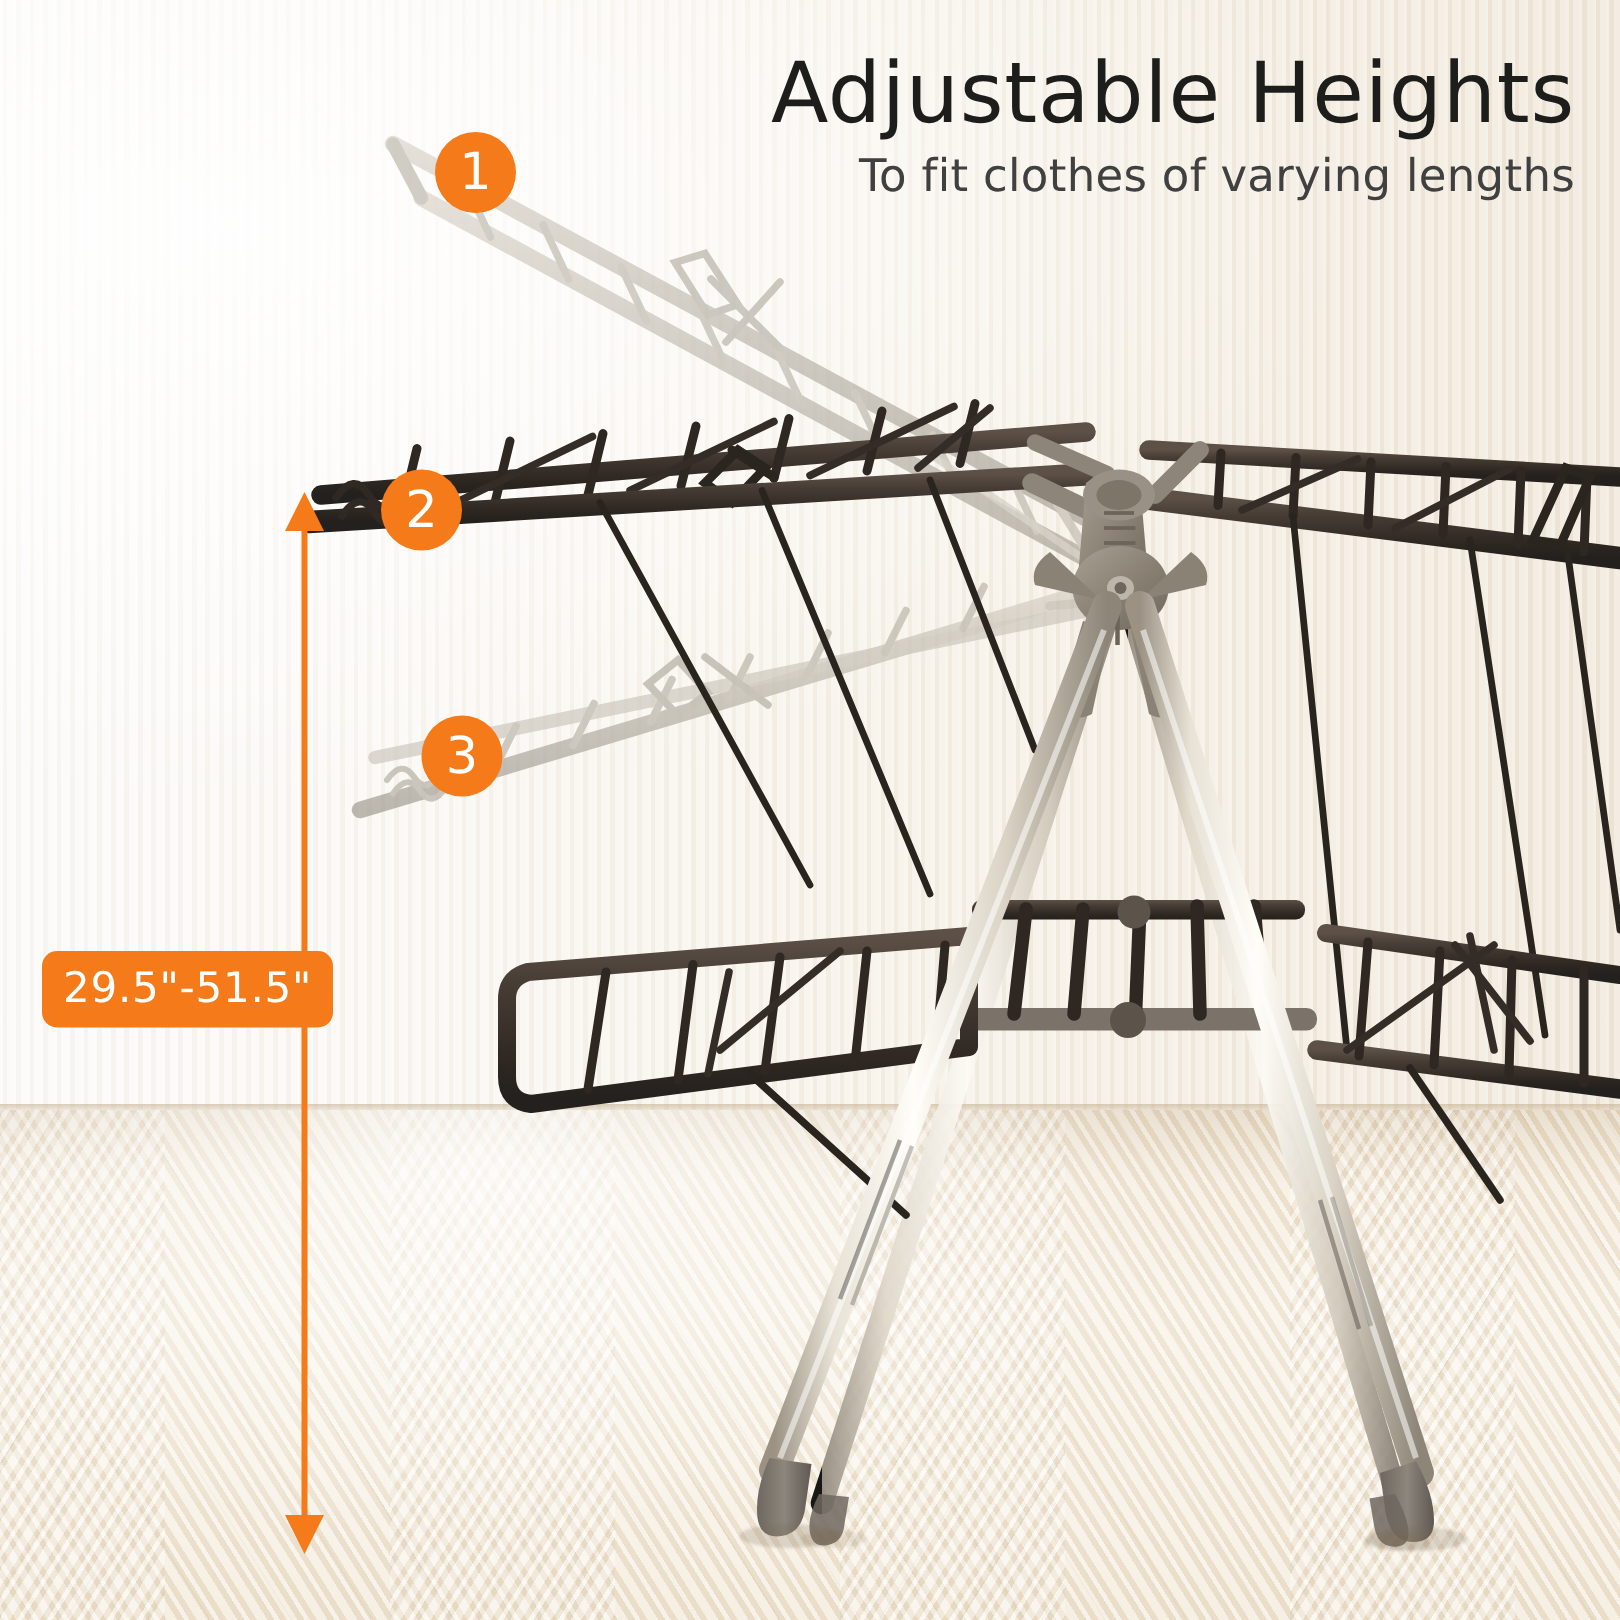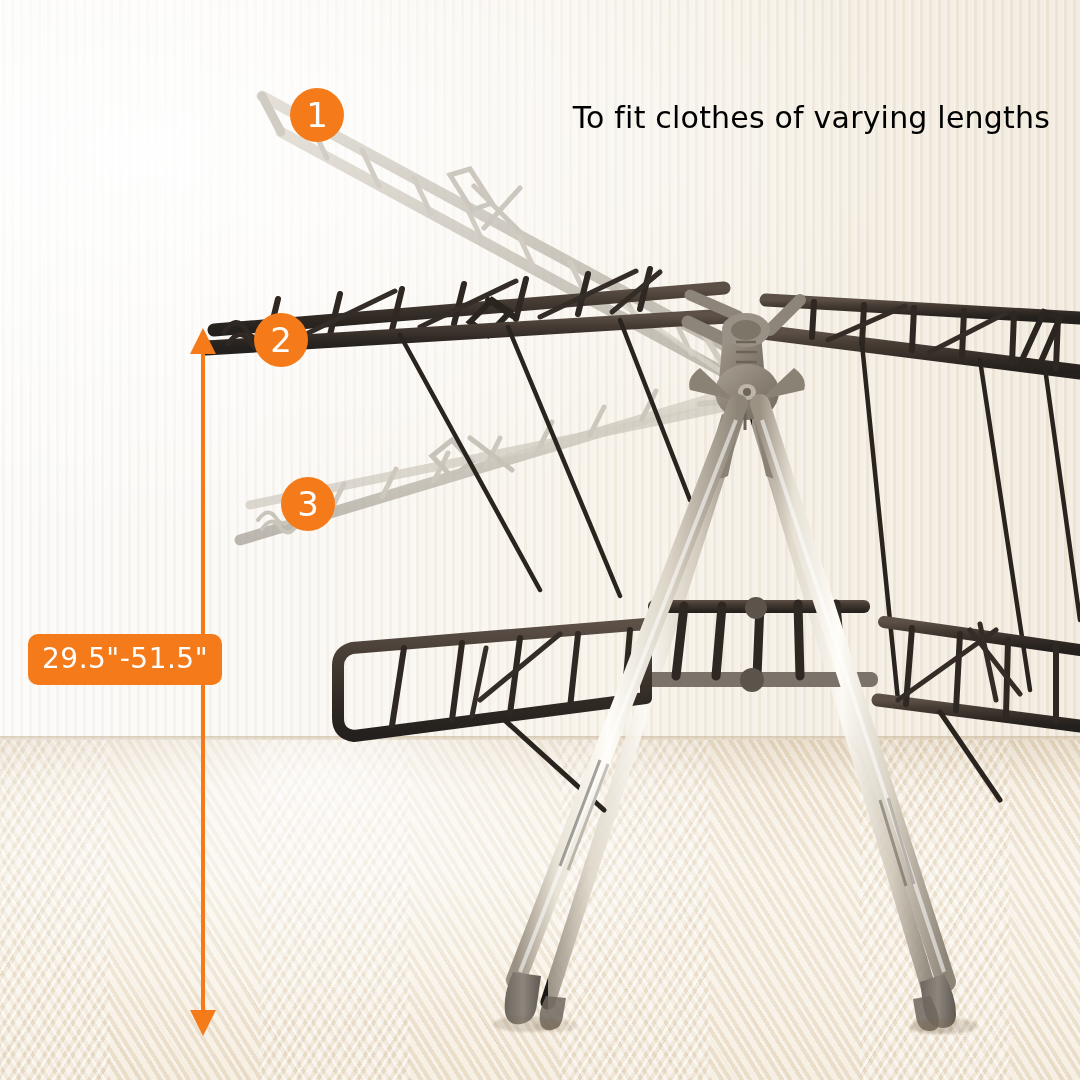--- a/index.html
+++ b/index.html
@@ -62,21 +62,21 @@
   
   .title{
     position:absolute;right:30px;top:30px;
     font-size:56px;font-weight:400;letter-spacing:.5px;
     color:#1d1d1b;white-space:nowrap;
     font-family:"DejaVu Sans","Liberation Sans",sans-serif;
   }
   .subtitle{
     position:absolute;right:30px;top:100px;
     font-size:30px;font-weight:400;letter-spacing:.2px;
-    color:#000000;white-space:nowrap;
+    color:#404040;white-space:nowrap;
     font-family:"DejaVu Sans","Liberation Sans",sans-serif;
   }
 
   
   .badge{
     position:absolute;width:54px;height:54px;border-radius:50%;
     background:#F57A19;color:#fff;
     display:flex;align-items:center;justify-content:center;
     font-size:34px;line-height:1;font-weight:400;
     font-family:"DejaVu Sans","Liberation Sans",sans-serif;
@@ -379,20 +379,21 @@
       <ellipse cx="932" cy="1028" rx="22" ry="6" fill="rgba(120,100,72,.14)"></ellipse>
     </g>
   </svg>
 
   <svg class="dimarrow" viewBox="0 0 34 712">
     <line x1="17" y1="20" x2="17" y2="692" stroke="#F57A19" stroke-width="4"></line>
     <polygon points="17,2 30,28 4,28" fill="#F57A19"></polygon>
     <polygon points="17,710 30,684 4,684" fill="#F57A19"></polygon>
   </svg>
 
+  <div class="title">Adjustable Heights</div>
   <div class="subtitle">To fit clothes of varying lengths</div>
 
   <div class="badge" id="badge1">1</div>
   <div class="badge" id="badge2">2</div>
   <div class="badge" id="badge3">3</div>
 
   <div class="dimlabel">29.5"-51.5"</div>
 
 </div>
 

